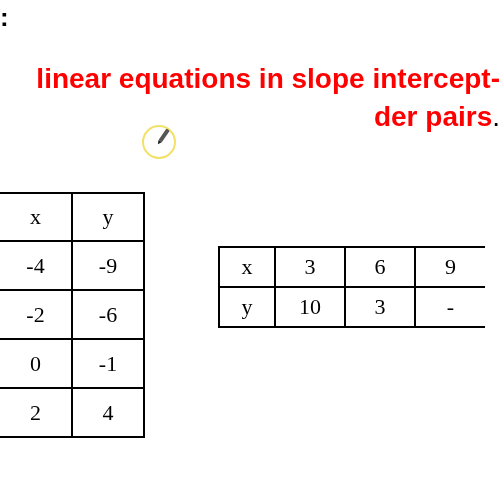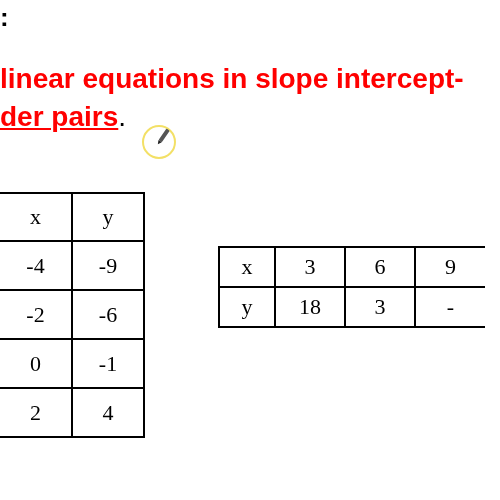--- a/index.html
+++ b/index.html
@@ -23,23 +23,24 @@
   }
   .instruction {
     position: absolute;
     top: 60px;
     left: 0px;
     right: 0px;
     color: #ff0000;
     font-size: 28px;
     line-height: 1.35;
     font-weight: bold;
+    text-align: right;
   }
   .instruction .line1 { white-space: nowrap; }
-  .instruction .line2 { white-space: nowrap; text-decoration: underline; }
+  .instruction .line2 { white-space: nowrap; }
   .period { color: #000; font-weight: normal; }
   .circle {
     position: absolute;
     top: 125px;
     left: 142px;
     width: 34px;
     height: 34px;
     border: 2px solid #f3e066;
     border-radius: 50%;
   }
@@ -150,18 +151,18 @@
 <table class="table2">
   <tbody>
       <tr>
     <td class="hdr">x</td>
     <td>3</td>
     <td>6</td>
     <td class="right-open">9</td>
   </tr>
   <tr>
     <td class="hdr">y</td>
-    <td>18</td>
+    <td>10</td>
     <td>3</td>
     <td class="right-open">-</td>
   </tr>
 </tbody>
   </table>
 
 </body></html>

